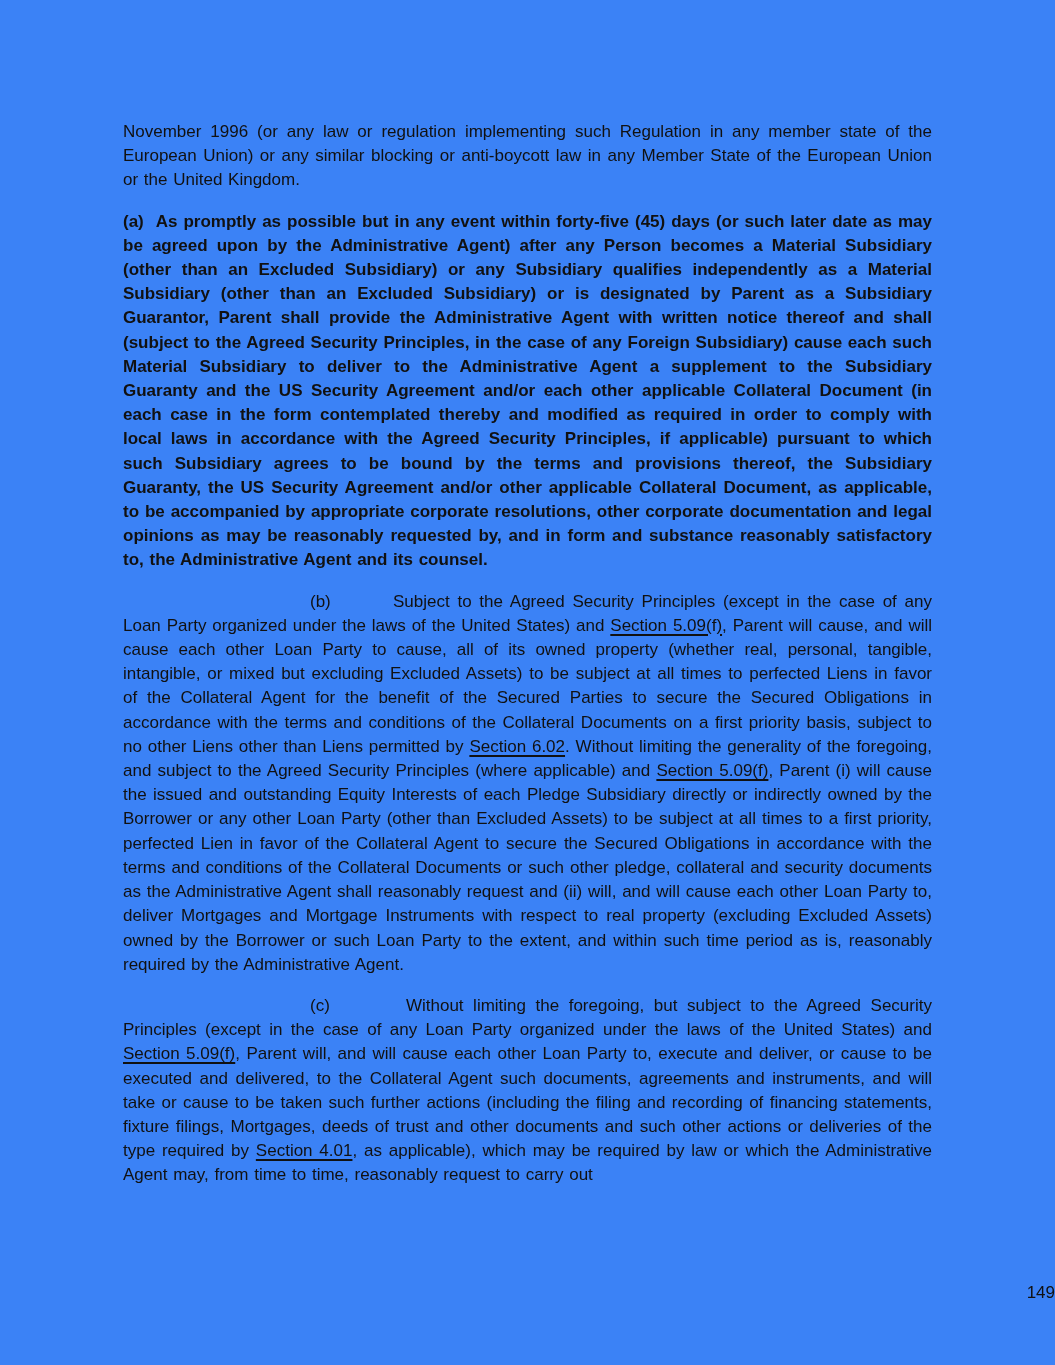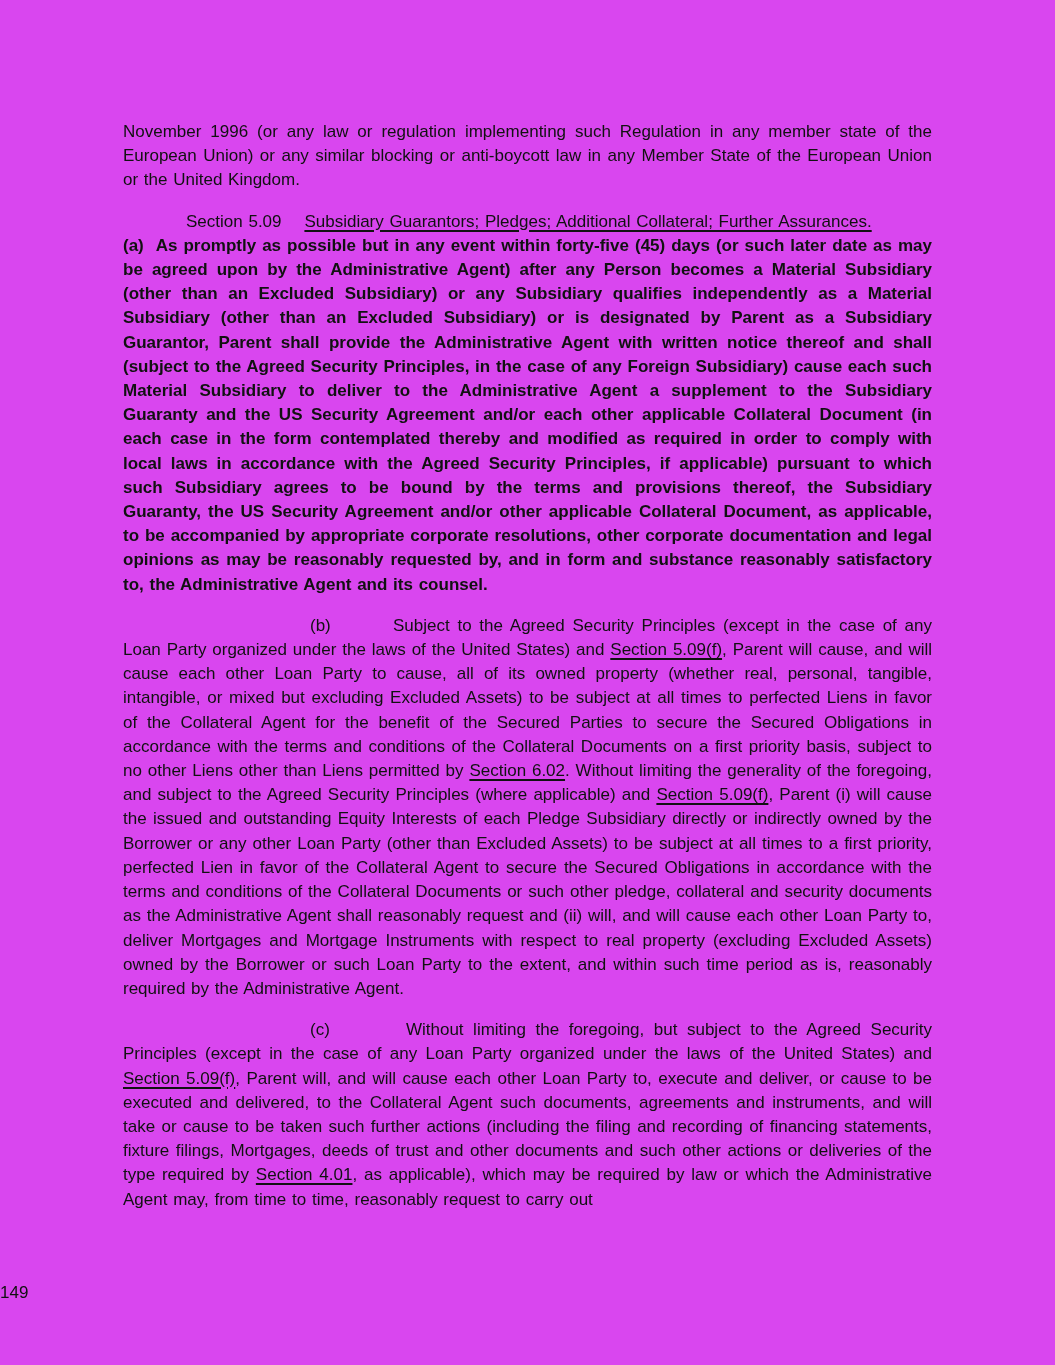--- a/index.html
+++ b/index.html
@@ -4,21 +4,21 @@
 <style>
   html, body {
     margin: 0;
     padding: 0;
     background: #e8e8e8;
   }
   .page {
     position: relative;
     width: 1055px;
     height: 1365px;
-    background: #d946ef;
+    background: #3b82f6;
     margin: 0 auto;
     overflow: hidden;
     color: #111111;
     font-family: "Liberation Sans", sans-serif;
   }
   .text-block {
     position: absolute;
     left: 123px;
     top: 120px;
     width: 809px;
@@ -40,30 +40,29 @@
   .u {
     text-decoration: underline;
     text-decoration-thickness: 1.5px;
     text-underline-offset: 3px;
   }
   .page-number {
     position: absolute;
     left: 0;
     top: 1281px;
     width: 100%;
-    text-align: left;
+    text-align: right;
     font-size: 17px;
     line-height: 24px;
   }
 </style>
 </head>
 <body>
 
 <div class="page" data-name="document-page">
   <div class="text-block" data-name="document-body">
       <p data-name="continuation-paragraph"><span data-name="text-segment">November 1996 (or any law or regulation implementing such Regulation in any member state of the European Union) or any similar blocking or anti-boycott law in any Member State of the European Union or the United Kingdom.</span></p>
-      <p data-name="section-5-09-heading" style="text-indent: 63px;"><span data-name="text-segment">Section 5.09&nbsp;&nbsp;&nbsp;&nbsp;</span><span class="u" data-name="underlined-text">Subsidiary Guarantors; Pledges; Additional Collateral; Further Assurances.</span></p>
       <p data-name="paragraph-a"><span data-name="text-segment">(a)&nbsp;&nbsp;As promptly as possible but in any event within forty-five (45) days (or such later date as may be agreed upon by the Administrative Agent) after any Person becomes a Material Subsidiary (other than an Excluded Subsidiary) or any Subsidiary qualifies independently as a Material Subsidiary (other than an Excluded Subsidiary) or is designated by Parent as a Subsidiary Guarantor, Parent shall provide the Administrative Agent with written notice thereof and shall (subject to the Agreed Security Principles, in the case of any Foreign Subsidiary) cause each such Material Subsidiary to deliver to the Administrative Agent a supplement to the Subsidiary Guaranty and the US Security Agreement and/or each other applicable Collateral Document (in each case in the form contemplated thereby and modified as required in order to comply with local laws in accordance with the Agreed Security Principles, if applicable) pursuant to which such Subsidiary agrees to be bound by the terms and provisions thereof, the Subsidiary Guaranty, the US Security Agreement and/or other applicable Collateral Document, as applicable, to be accompanied by appropriate corporate resolutions, other corporate documentation and legal opinions as may be reasonably requested by, and in form and substance reasonably satisfactory to, the Administrative Agent and its counsel.</span></p>
       <p data-name="paragraph-b" style="text-indent: 187px;"><span data-name="text-segment">(b)&nbsp;&nbsp;&nbsp;&nbsp;&nbsp;&nbsp;&nbsp;&nbsp;Subject to the Agreed Security Principles (except in the case of any Loan Party organized under the laws of the United States) and </span><span class="u" data-name="underlined-text">Section 5.09(f)</span><span data-name="text-segment">, Parent will cause, and will cause each other Loan Party to cause, all of its owned property (whether real, personal, tangible, intangible, or mixed but excluding Excluded Assets) to be subject at all times to perfected Liens in favor of the Collateral Agent for the benefit of the Secured Parties to secure the Secured Obligations in accordance with the terms and conditions of the Collateral Documents on a first priority basis, subject to no other Liens other than Liens permitted by </span><span class="u" data-name="underlined-text">Section 6.02</span><span data-name="text-segment">.  Without limiting the generality of the foregoing, and subject to the Agreed Security Principles (where applicable) and </span><span class="u" data-name="underlined-text">Section 5.09(f)</span><span data-name="text-segment">, Parent (i) will cause the issued and outstanding Equity Interests of each Pledge Subsidiary directly or indirectly owned by the Borrower or any other Loan Party (other than Excluded Assets) to be subject at all times to a first priority, perfected Lien in favor of the Collateral Agent to secure the Secured Obligations in accordance with the terms and conditions of the Collateral Documents or such other pledge, collateral and security documents as the Administrative Agent shall reasonably request and (ii) will, and will cause each other Loan Party to, deliver Mortgages and Mortgage Instruments with respect to real property (excluding Excluded Assets) owned by the Borrower or such Loan Party to the extent, and within such time period as is, reasonably required by the Administrative Agent.</span></p>
       <p data-name="paragraph-c" style="text-indent: 187px;"><span data-name="text-segment">(c)&nbsp;&nbsp;&nbsp;&nbsp;&nbsp;&nbsp;&nbsp;&nbsp;Without limiting the foregoing, but subject to the Agreed Security Principles (except in the case of any Loan Party organized under the laws of the United States) and </span><span class="u" data-name="underlined-text">Section 5.09(f)</span><span data-name="text-segment">, Parent will, and will cause each other Loan Party to, execute and deliver, or cause to be executed and delivered, to the Collateral Agent such documents, agreements and instruments, and will take or cause to be taken such further actions (including the filing and recording of financing statements, fixture filings, Mortgages, deeds of trust and other documents and such other actions or deliveries of the type required by </span><span class="u" data-name="underlined-text">Section 4.01</span><span data-name="text-segment">, as applicable), which may be required by law or which the Administrative Agent may, from time to time, reasonably request to carry out</span></p>
     </div>
   <div class="page-number" data-name="page-number">149</div>
 </div>
 
 </body></html>

